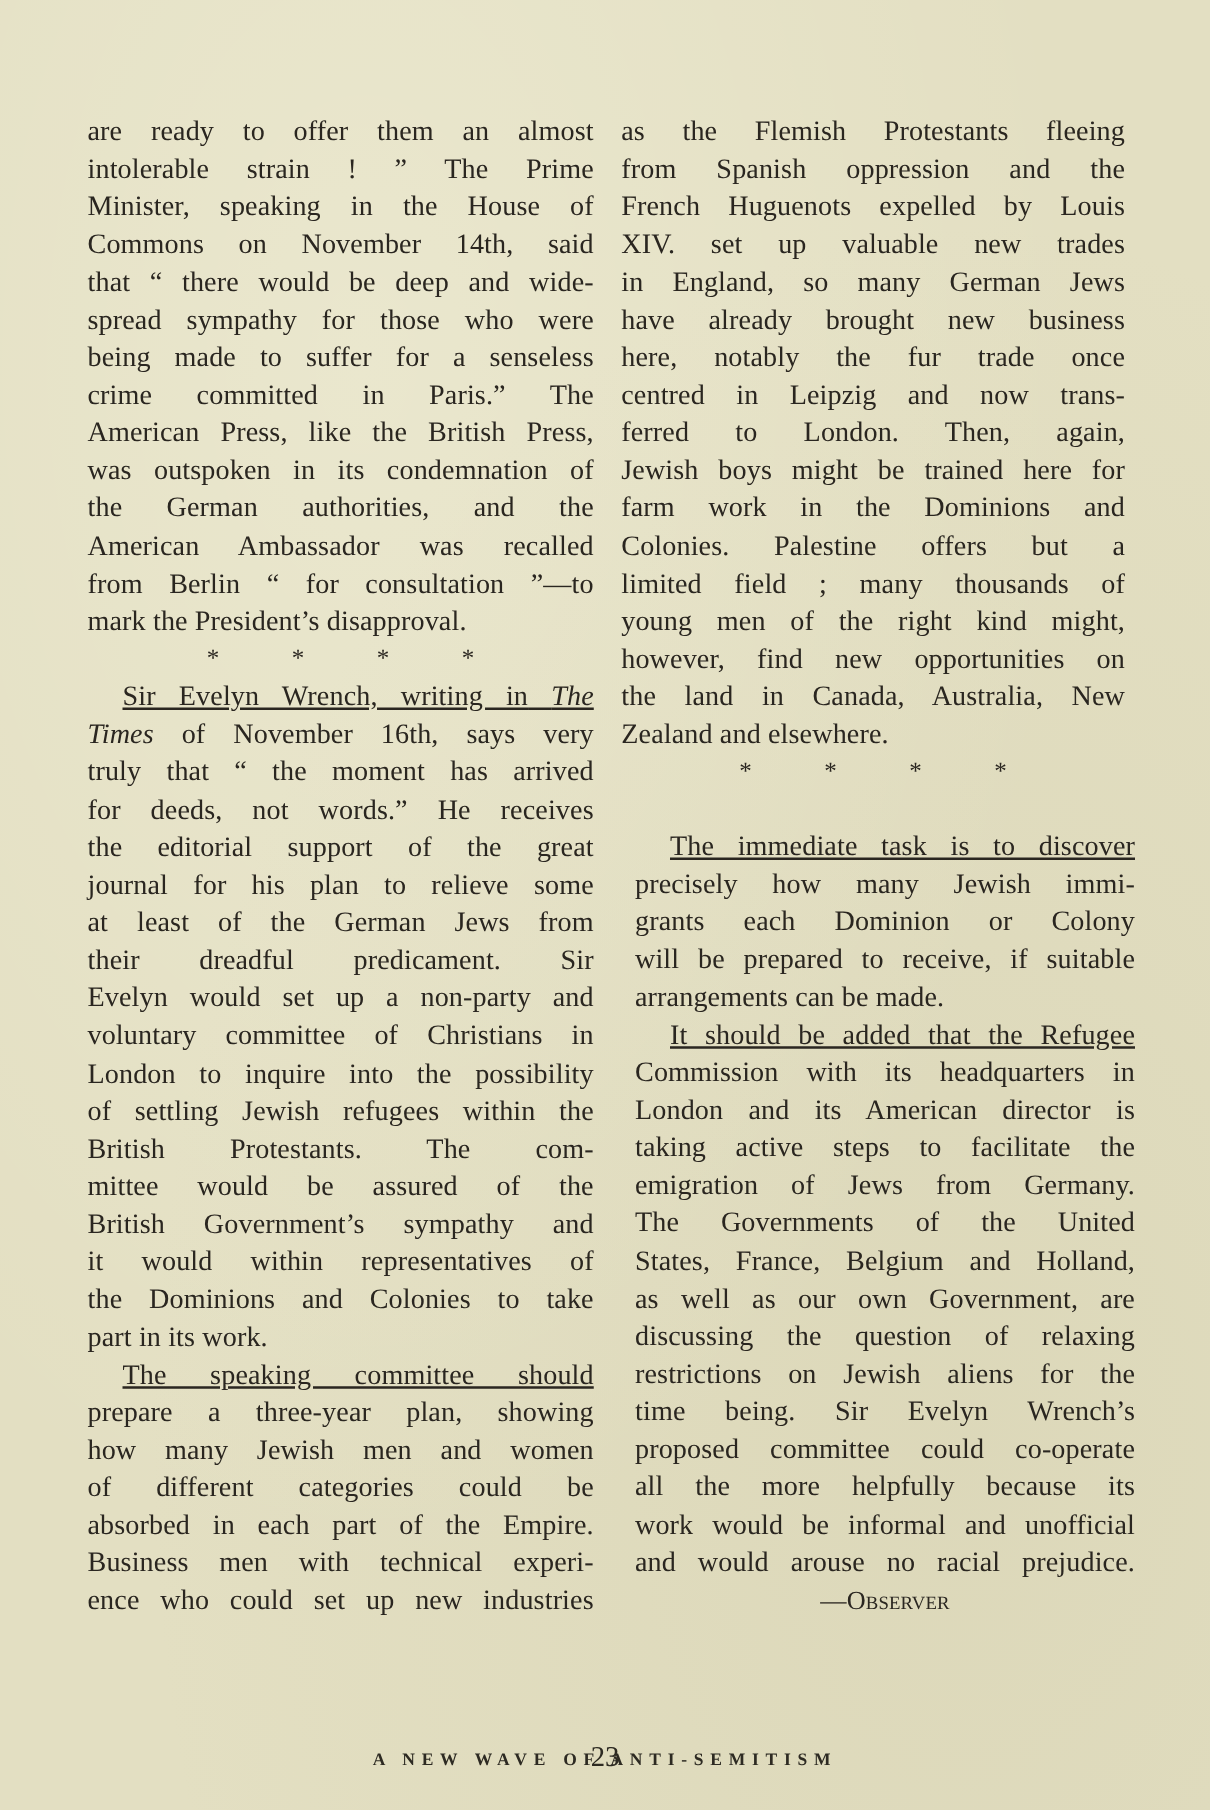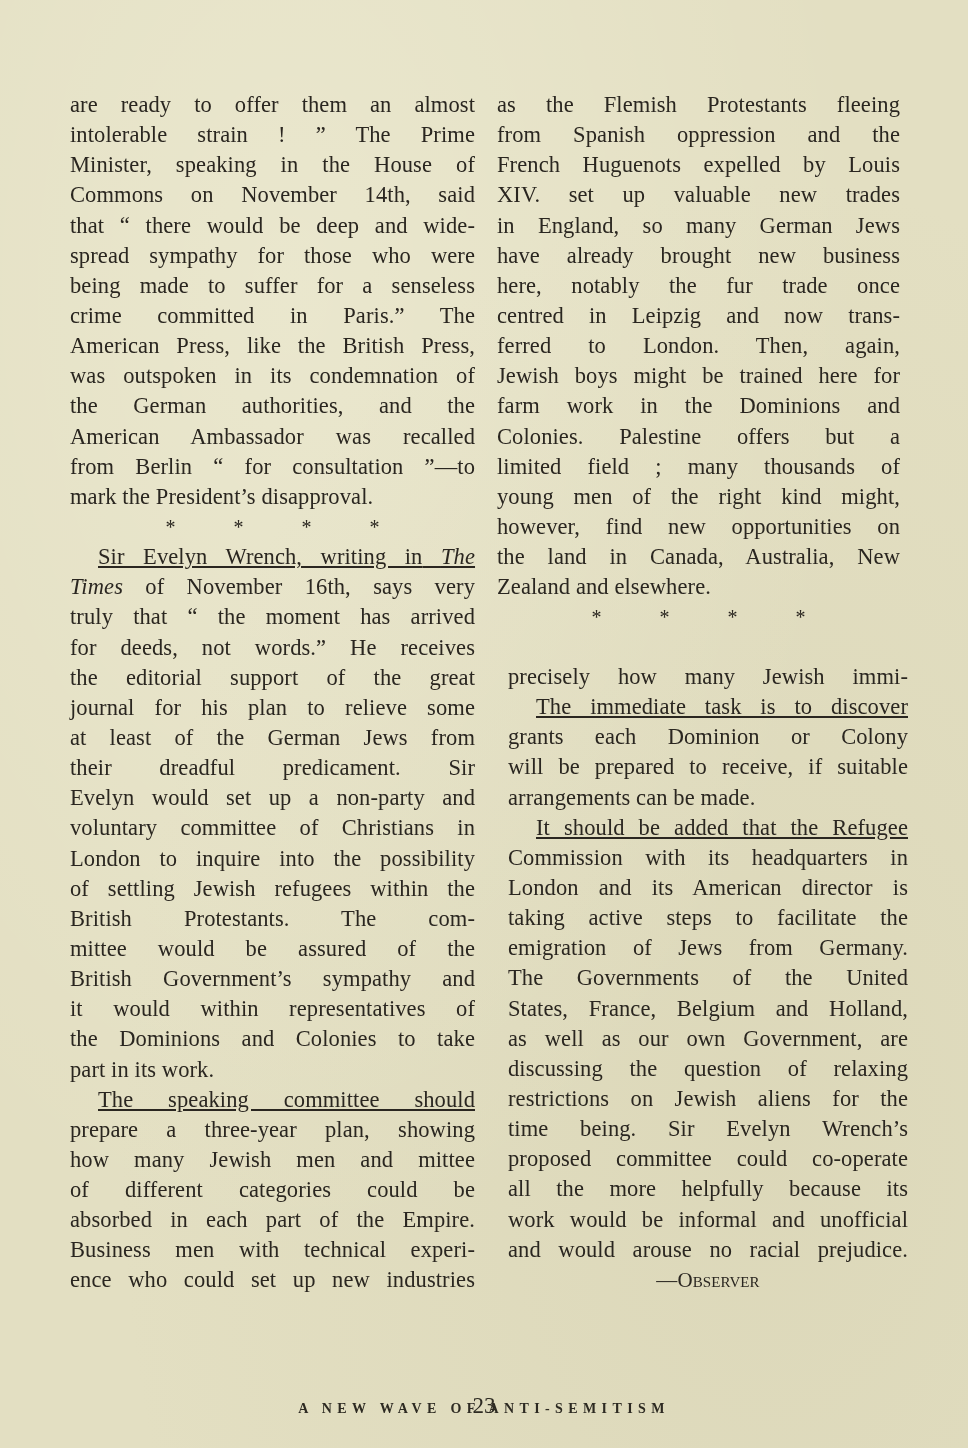--- a/index.html
+++ b/index.html
@@ -76,21 +76,21 @@
       <span class="line">British Protestants. The com-</span>
       <span class="line">mittee would be assured of the</span>
       <span class="line">British Government’s sympathy and</span>
       <span class="line">it would within representatives of</span>
       <span class="line">the Dominions and Colonies to take</span>
       <span class="line last">part in its work.</span>
     </div>
   <div id="l-p3">
       <span class="line indent">The speaking committee should</span>
       <span class="line">prepare a three-year plan, showing</span>
-      <span class="line">how many Jewish men and mittee</span>
+      <span class="line">how many Jewish men and women</span>
       <span class="line">of different categories could be</span>
       <span class="line">absorbed in each part of the Empire.</span>
       <span class="line">Business men with technical experi-</span>
       <span class="line">ence who could set up new industries</span>
     </div>
 </div>
 
 <div class="col col-right">
   <div id="r-p1">
       <span class="line">as the Flemish Protestants fleeing</span>
@@ -109,22 +109,22 @@
       <span class="line">young men of the right kind might,</span>
       <span class="line">however, find new opportunities on</span>
       <span class="line">the land in Canada, Australia, New</span>
       <span class="line last">Zealand and elsewhere.</span>
     </div>
   <div class="stars" id="r-sep"><span>*</span><span>*</span><span>*</span><span>*</span></div>
 </div>
 
 <div class="col col-right lower" style="top:662px;">
   <div id="r-p2">
+      <span class="line indent">The immediate task is to discover</span>
       <span class="line">precisely how many Jewish immi-</span>
-      <span class="line indent">The immediate task is to discover</span>
       <span class="line">grants each Dominion or Colony</span>
       <span class="line">will be prepared to receive, if suitable</span>
       <span class="line last">arrangements can be made.</span>
     </div>
   <div id="r-p3">
       <span class="line indent">It should be added that the Refugee</span>
       <span class="line">Commission with its headquarters in</span>
       <span class="line">London and its American director is</span>
       <span class="line">taking active steps to facilitate the</span>
       <span class="line">emigration of Jews from Germany.</span>

